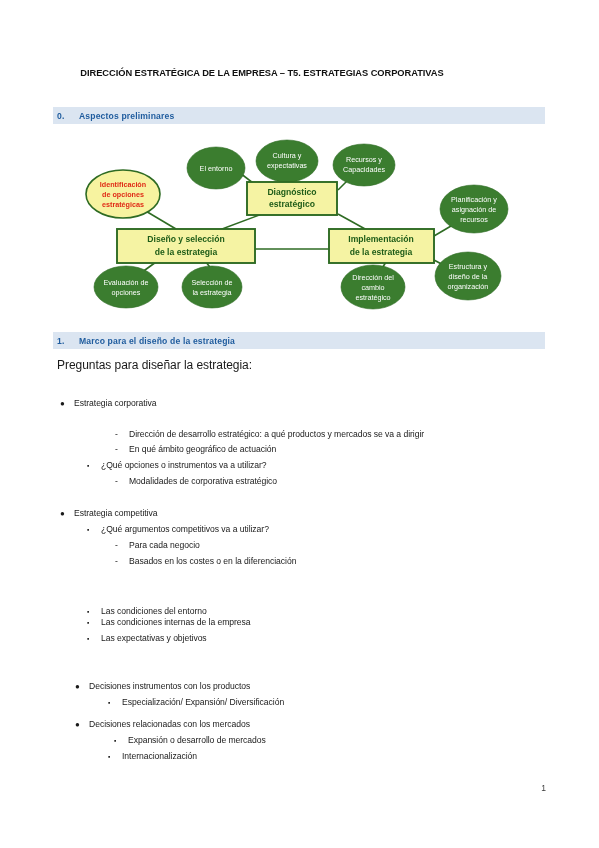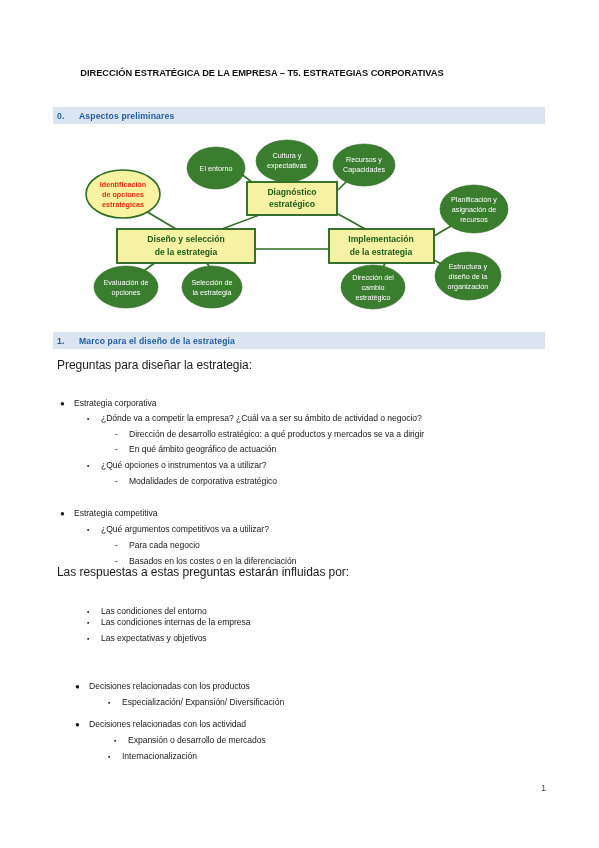--- a/index.html
+++ b/index.html
@@ -222,24 +222,20 @@
     <span class="lbl">Marco para el diseño de la estrategia</span>
   </div>
 
   <div class="txt" style="left:57px; top:358px">Preguntas para diseñar la estrategia:</div>
 
   <div class="bullet-row" style="left:60px; top:378px">
     <span class="mk mk-disc">●</span>
     <span class="tx">Estrategia corporativa</span>
   </div>
 
-  <div class="bullet-row" style="left:87px; top:393px">
-    <span class="mk mk-sq">▪</span>
-    <span class="tx">¿Dónde va a competir la empresa? ¿Cuál va a ser su ámbito de actividad o negocio?</span>
-  </div>
 
   <div class="bullet-row" style="left:115px; top:409px">
     <span class="mk mk-dash">-</span>
     <span class="tx">Dirección de desarrollo estratégico: a qué productos y mercados se va a dirigir</span>
   </div>
 
   <div class="bullet-row" style="left:115px; top:424px">
     <span class="mk mk-dash">-</span>
     <span class="tx">En qué ámbito geográfico de actuación</span>
   </div>
@@ -267,49 +263,48 @@
   <div class="bullet-row" style="left:115px; top:520px">
     <span class="mk mk-dash">-</span>
     <span class="tx">Para cada negocio</span>
   </div>
 
   <div class="bullet-row" style="left:115px; top:536px">
     <span class="mk mk-dash">-</span>
     <span class="tx">Basados en los costes o en la diferenciación</span>
   </div>
 
-  <div class="txt" style="left:57px; top:565px">Las respuestas a estas preguntas estarán influidas por:</div>
 
   <div class="bullet-row" style="left:87px; top:586px">
     <span class="mk mk-sq">▪</span>
     <span class="tx">Las condiciones del entorno</span>
   </div>
   <div class="bullet-row" style="left:87px; top:597px">
     <span class="mk mk-sq">▪</span>
     <span class="tx">Las condiciones internas de la empresa</span>
   </div>
   <div class="bullet-row" style="left:87px; top:613px">
     <span class="mk mk-sq">▪</span>
     <span class="tx">Las expectativas y objetivos</span>
   </div>
 
 
   <div class="bullet-row" style="left:75px; top:661px">
     <span class="mk mk-disc">●</span>
-    <span class="tx">Decisiones relacionadas con los productos</span>
+    <span class="tx">Decisiones instrumentos con los productos</span>
   </div>
 
   <div class="bullet-row" style="left:108px; top:677px">
     <span class="mk mk-sq">▪</span>
     <span class="tx">Especialización/ Expansión/ Diversificación</span>
   </div>
 
   <div class="bullet-row" style="left:75px; top:699px">
     <span class="mk mk-disc">●</span>
-    <span class="tx">Decisiones relacionadas con los actividad</span>
+    <span class="tx">Decisiones relacionadas con los mercados</span>
   </div>
 
   <div class="bullet-row" style="left:114px; top:715px">
     <span class="mk mk-sq">▪</span>
     <span class="tx">Expansión o desarrollo de mercados</span>
   </div>
 
   <div class="bullet-row" style="left:108px; top:731px">
     <span class="mk mk-sq">▪</span>
     <span class="tx">Internacionalización</span>

